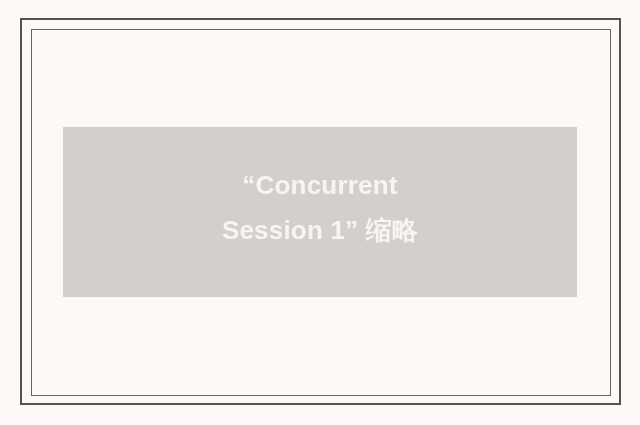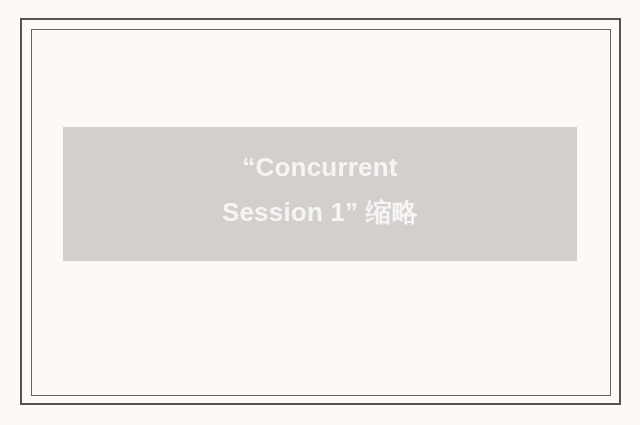--- a/index.html
+++ b/index.html
@@ -44,21 +44,21 @@
     box-sizing: border-box;
     background: transparent;
   }
 
   
   .placeholder {
     position: absolute;
     left: 63px;
     top: 127px;
     width: 514px;
-    height: 134px;
+    height: 170px;
     background: #d2cfcc;
     display: flex;
     align-items: center;
     justify-content: center;
     box-sizing: border-box;
   }
 
   .placeholder-caption {
     color: #f7f5f3;
     font-size: 26px;

